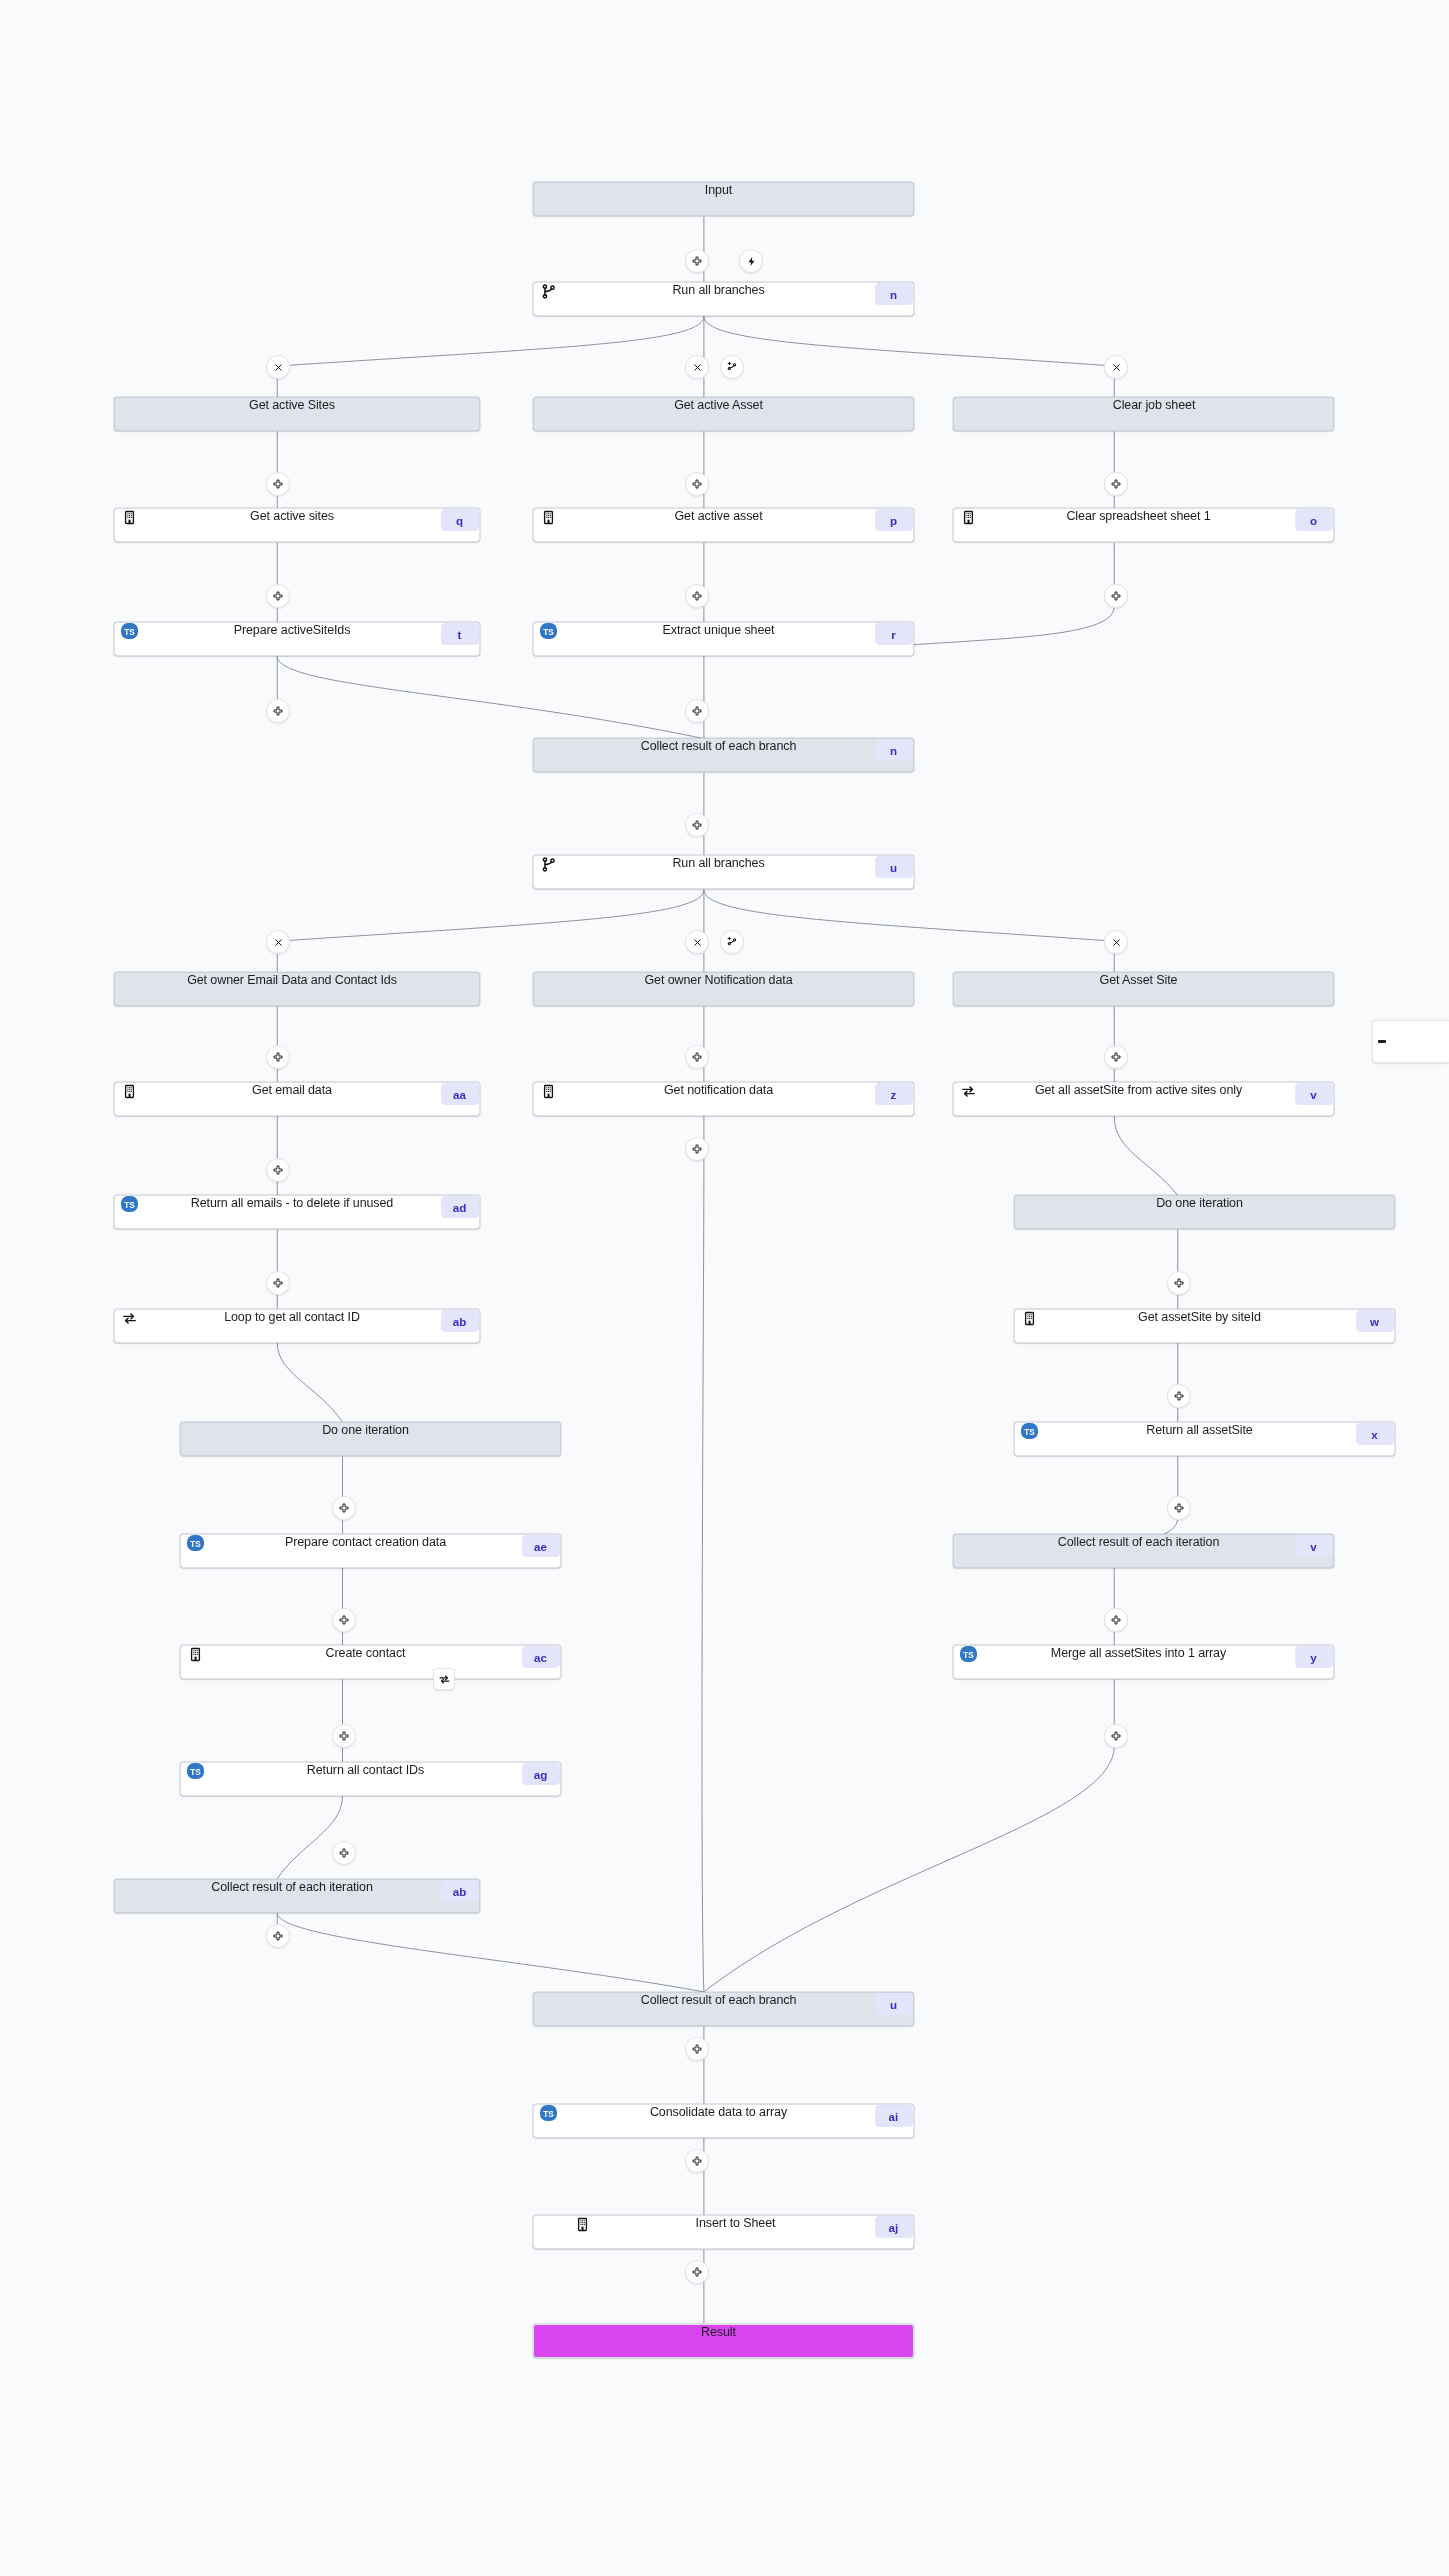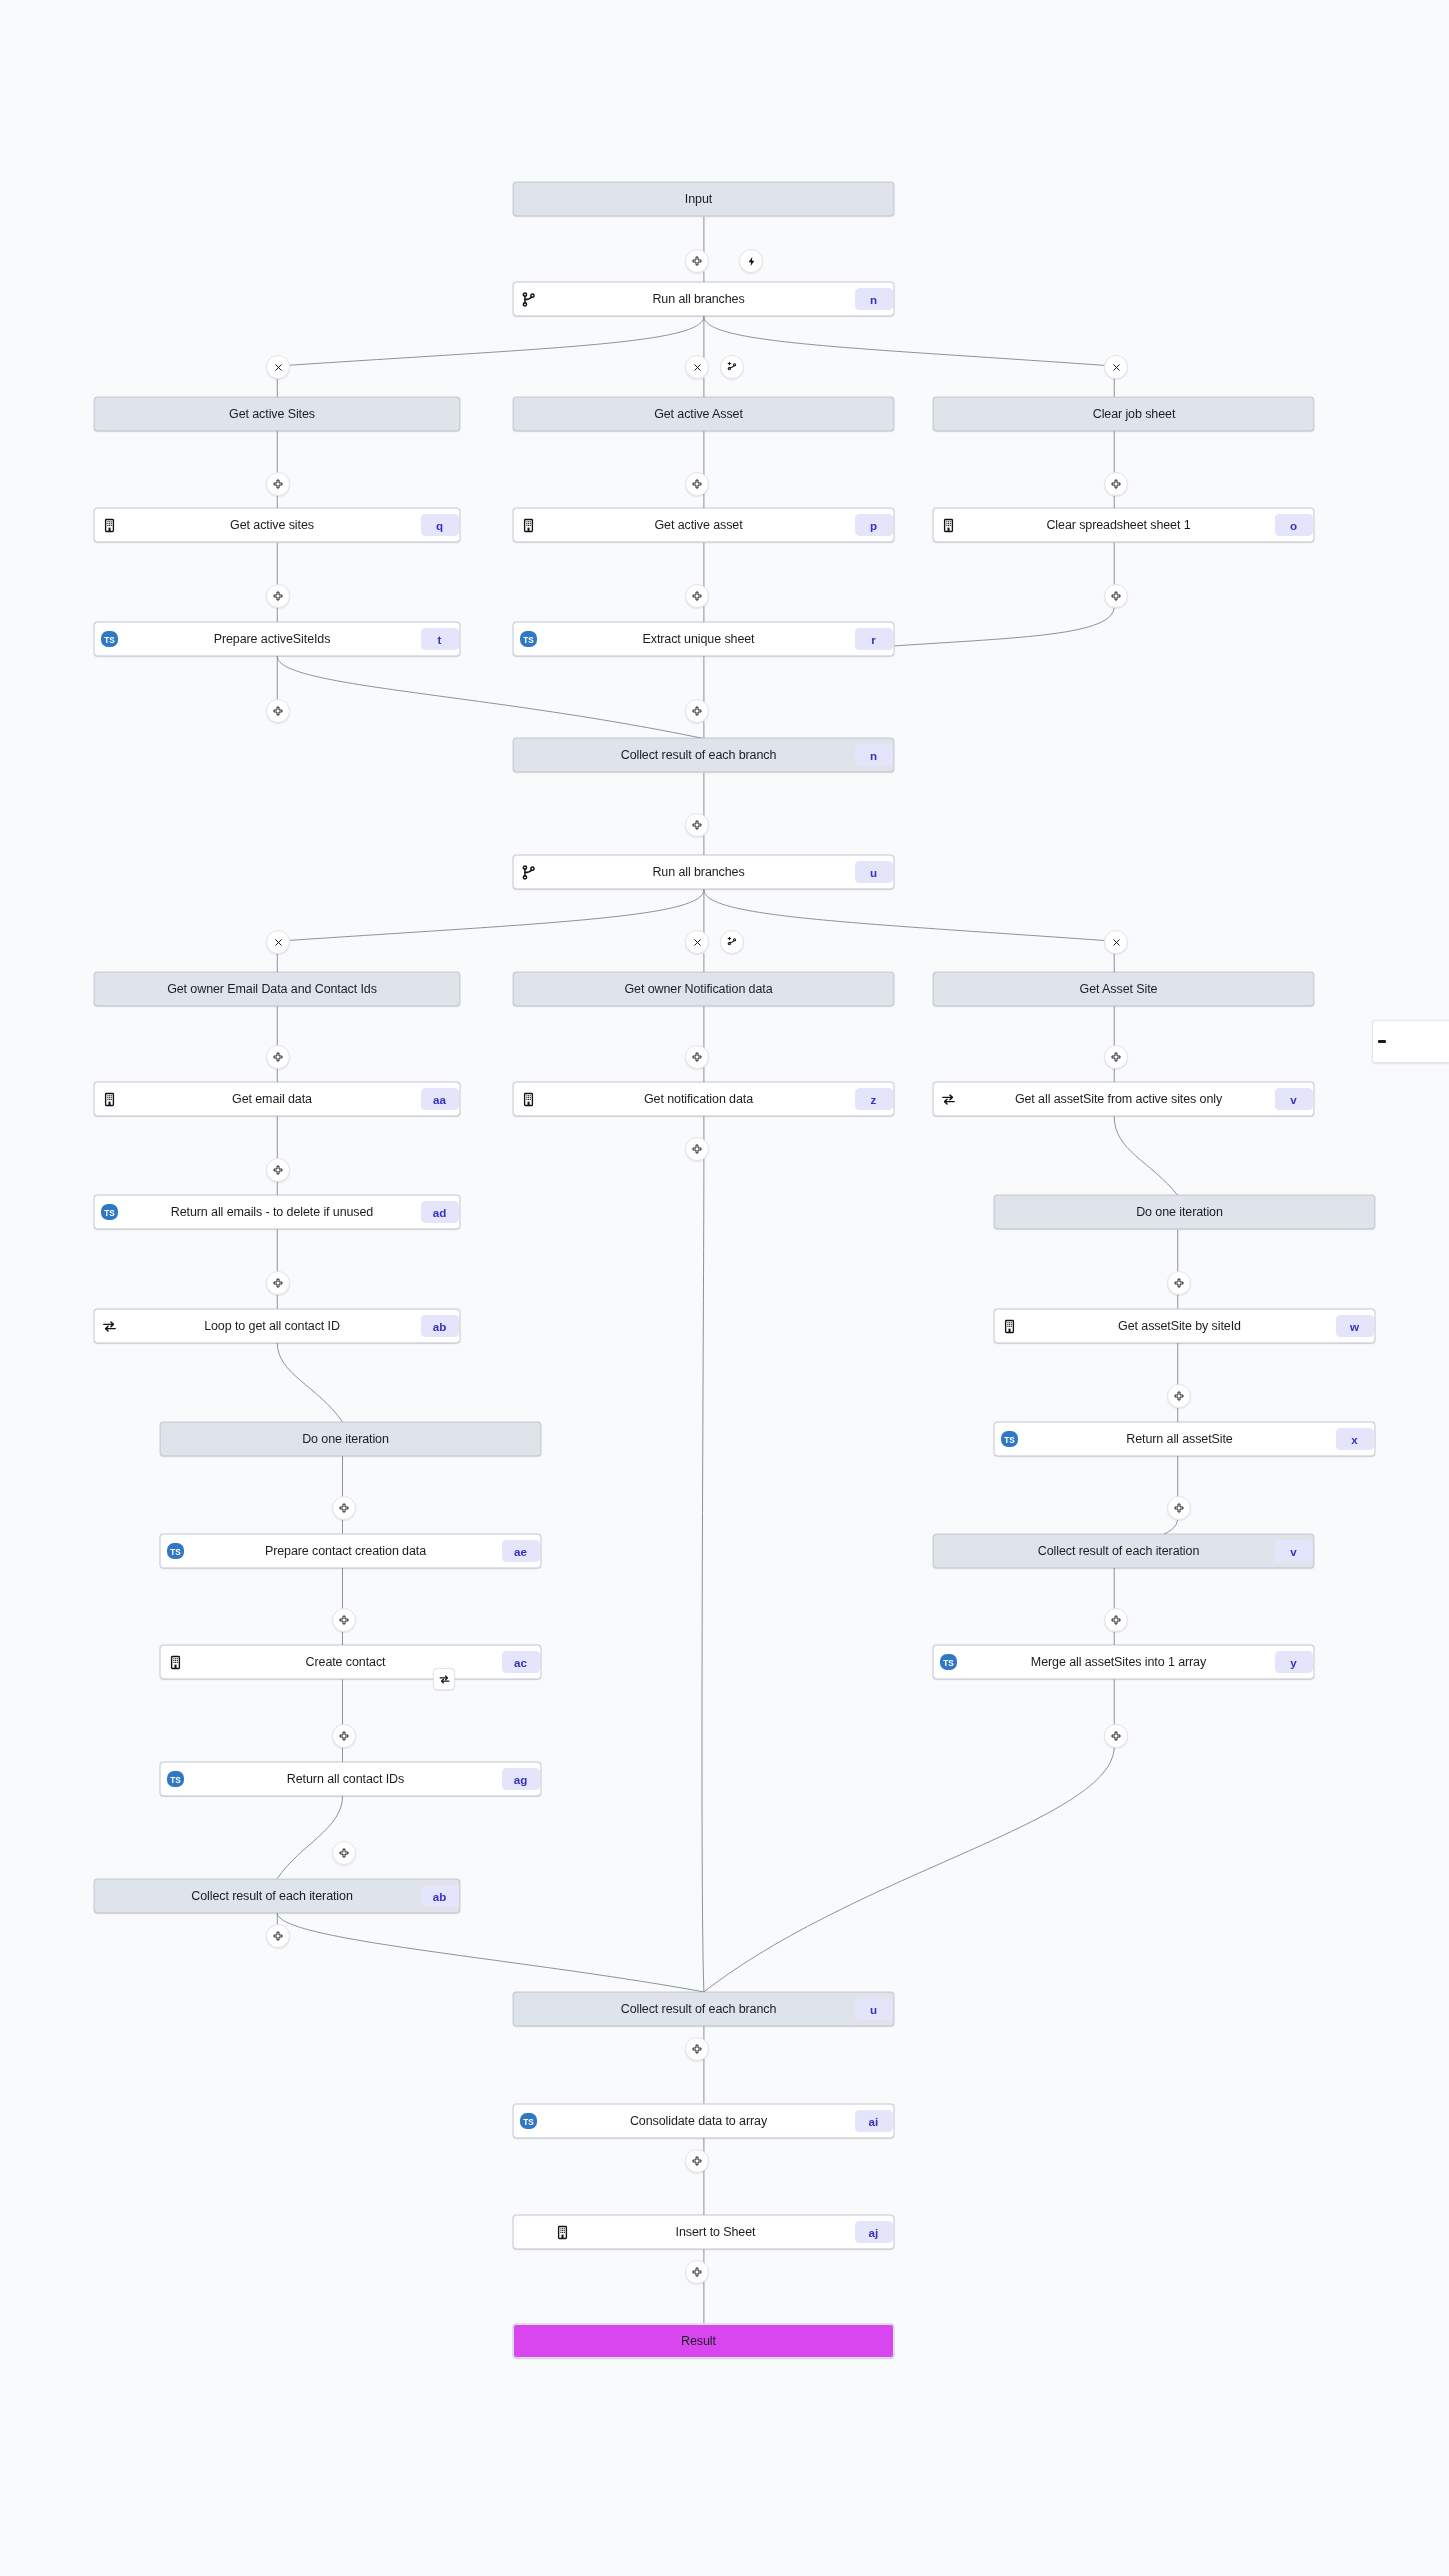--- a/index.html
+++ b/index.html
@@ -21,27 +21,28 @@
     width: 1449px;
     height: 2576px;
     pointer-events: none;
   }
 
   
   .node {
     position: absolute;
     box-sizing: border-box;
     display: flex;
-    align-items: center;
+    align-items: flex-start;
     border-radius: 3.4px;
     height: 34px;
     font-size: 12.5px;
     color: #1b1d23;
     box-shadow: 0 0.9px 1.7px rgba(30,38,60,0.13), 0 0 0 0.5px rgba(120,130,150,0.30);
     background: #ffffff;
+    margin-left: 20px;
   }
   .node.step {
     background: #ffffff;
     border: 0.9px solid #dfe1e7;
   }
   .node.group {
     background: #dfe3ea;
     border: 0.9px solid #ccd2dc;
     box-shadow: 0 0.9px 1.7px rgba(30,38,60,0.13), 0 0 0 0.5px rgba(150,158,175,0.35);
   }

